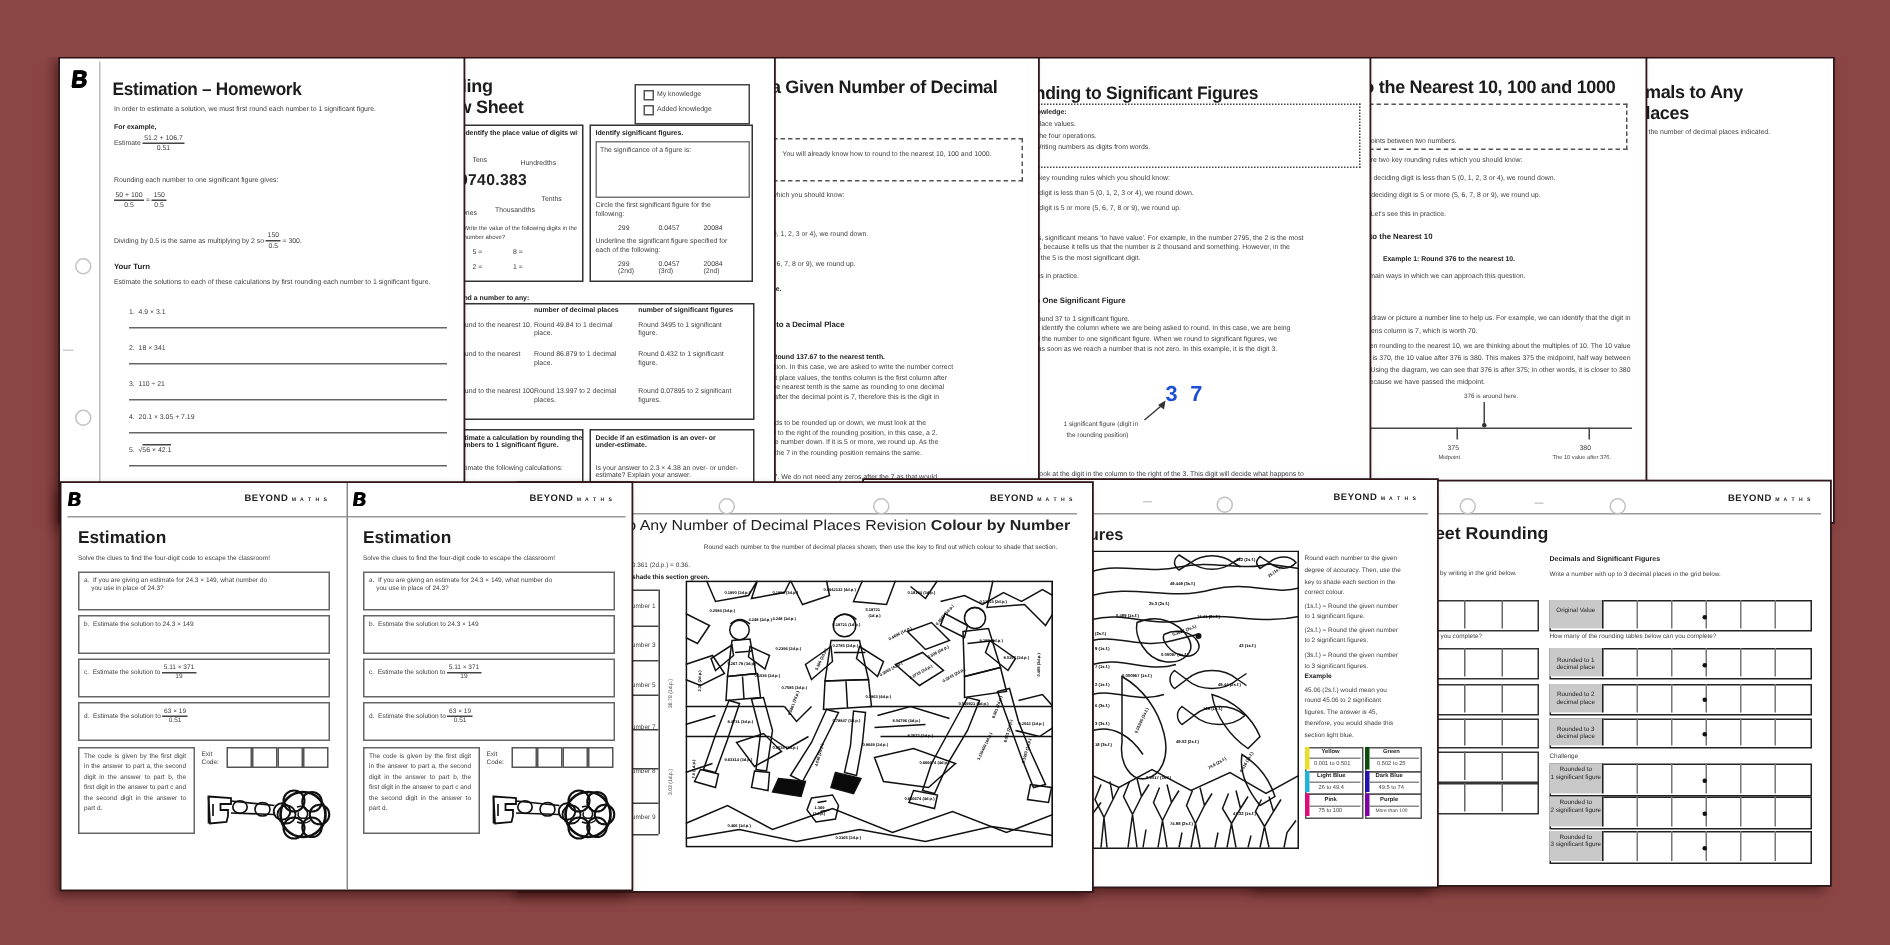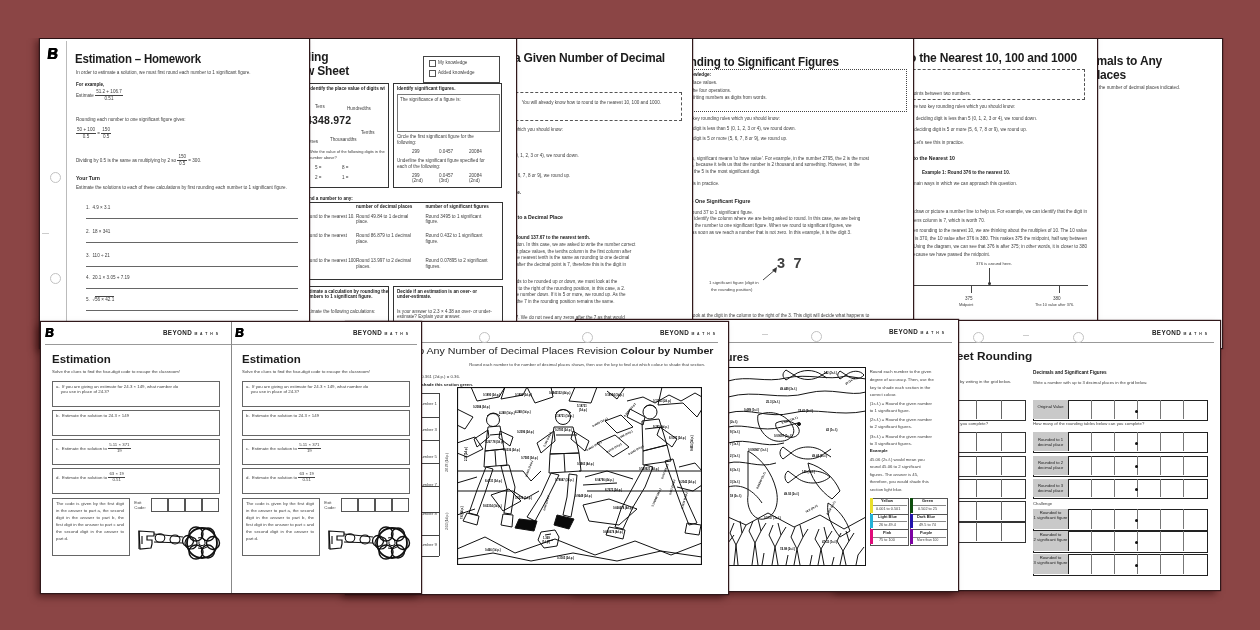--- a/index.html
+++ b/index.html
@@ -74,21 +74,21 @@
   <div class="t" style="left:189px;top:26px;">My knowledge</div>
   <div class="bx" style="left:180px;top:36px;width:5px;height:5px;"></div>
   <div class="t" style="left:189px;top:36px;">Added knowledge</div>
 
   <div class="bx" style="left:56px;top:49.4px;width:81.7px;height:102.3px;border-color:#333;"></div>
   <div style="position:absolute;left:57px;top:51px;width:79px;height:8px;overflow:hidden;">
         <span class="t b" style="left:3px;top:1px;">Identify the place value of digits within a</span>
       </div>
   <div class="t" style="left:66px;top:70px;">Tens</div>
   <div class="t" style="left:98px;top:72px;">Hundredths</div>
-  <div class="t b" style="left:57px;top:80px;font-size:10.5px;letter-spacing:0.2px;">4348.972</div>
+  <div class="t b" style="left:57px;top:80px;font-size:10.5px;letter-spacing:0.2px;">9740.383</div>
   <div class="t" style="left:112px;top:95.5px;">Tenths</div>
   <div class="t" style="left:81px;top:103px;">Thousandths</div>
   <div class="t" style="left:58px;top:105px;">Ones</div>
   <div class="t" style="left:60px;top:115.5px;font-size:4px;">Write the value of the following digits in the</div>
   <div class="t" style="left:60px;top:121.5px;font-size:4px;">number above?</div>
   <div class="t" style="left:66px;top:131px;">5 =</div>
   <div class="t" style="left:93px;top:131px;">8 =</div>
   <div class="t" style="left:66px;top:141px;">2 =</div>
   <div class="t" style="left:93px;top:141px;">1 =</div>
 
@@ -173,21 +173,21 @@
   <div class="t" style="left:18px;top:122.6px;">In mathematics, significant means 'to have value'.  For example, in the number 2795, the 2 is the most</div>
   <div class="t" style="left:18px;top:129.3px;">significant digit, because it tells us that the number is 2 thousand and something. However, in the</div>
   <div class="t" style="left:18px;top:136px;">number 0.052, the 5 is the most significant digit.</div>
   <div class="t" style="left:18px;top:148.3px;">Let's look at this in practice.</div>
   <div class="t b" style="left:18px;top:165px;font-size:5.2px;">Rounding to One Significant Figure</div>
   <div class="t" style="left:18px;top:177.4px;"><span class="b">Example 1:</span> Round 37 to 1 significant figure.</div>
   <div class="t" style="left:18px;top:183.3px;">We must firstly identify the column where we are being asked to round. In this case, we are being</div>
   <div class="t" style="left:18px;top:190px;">asked to round the number to one significant figure. When we round to significant figures, we</div>
   <div class="t" style="left:18px;top:196.7px;">start counting as soon as we reach a number that is not zero. In this example, it is the digit 3.</div>
 
-  <div class="t b" style="left:132px;top:221.5px;font-size:14.5px;letter-spacing:2.2px;color:#404040;">3 7</div>
+  <div class="t b" style="left:132px;top:221.5px;font-size:14.5px;letter-spacing:2.2px;color:#1d4ed8;">3 7</div>
 
   <svg style="position:absolute;left:116px;top:233px;" width="18" height="16" viewBox="0 0 18 16">
         <line x1="2" y1="14" x2="15" y2="3" stroke="#333" stroke-width="0.9"></line>
         <polygon points="16,1 11,4 15,7" fill="#333"></polygon>
       </svg>
 
   <div class="t" style="left:64px;top:247px;font-size:4.3px;">1 significant figure (digit in</div>
   <div class="t" style="left:66px;top:254px;font-size:4.3px;">the rounding position)</div>
 
   <div class="t" style="left:18px;top:280.4px;">Now we must look at the digit in the column to the right of the 3. This digit will decide what happens to</div>

